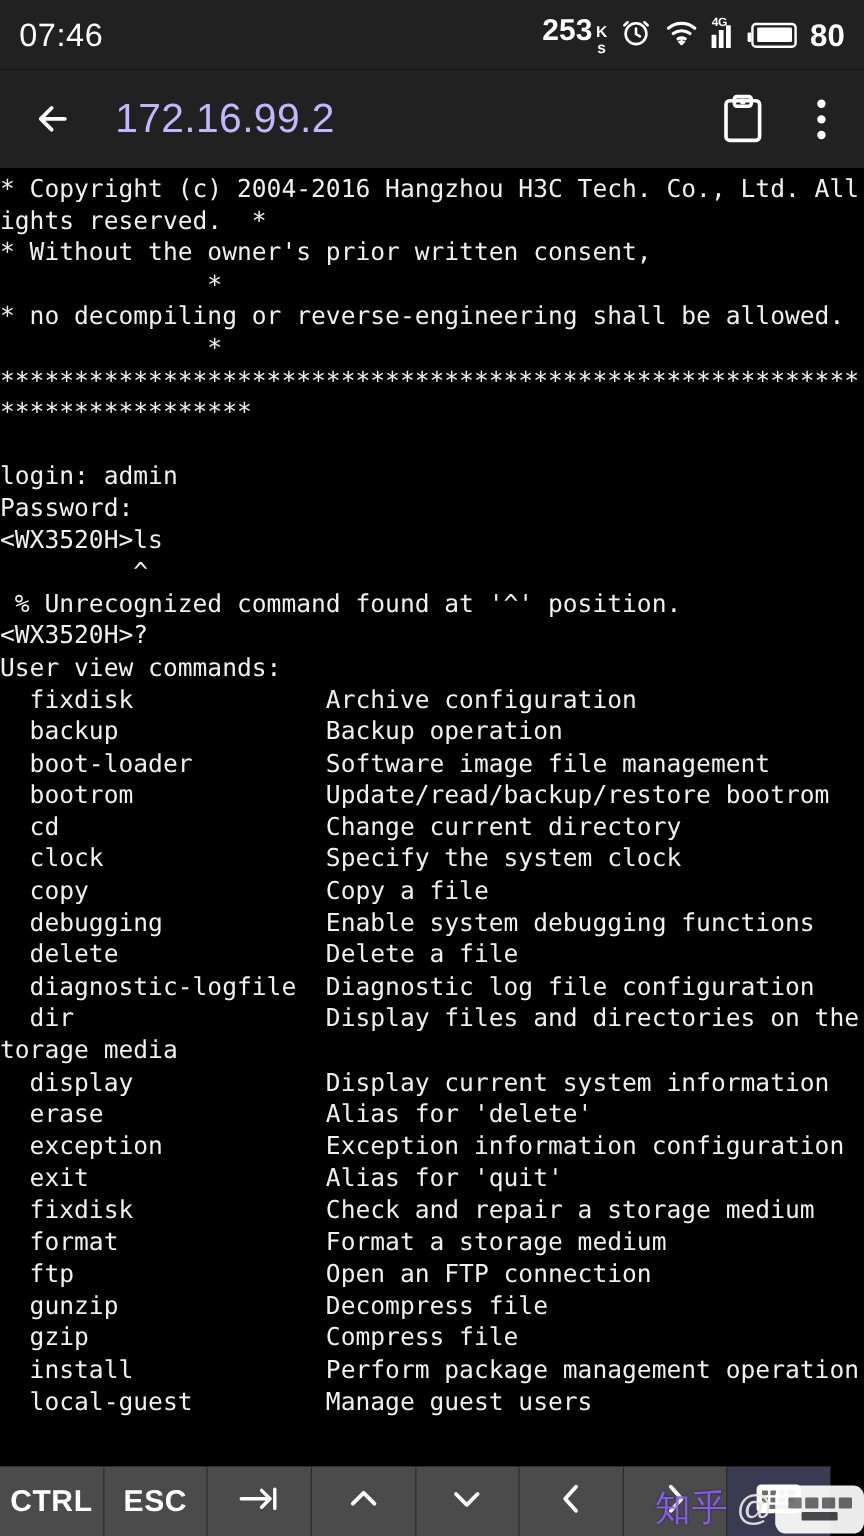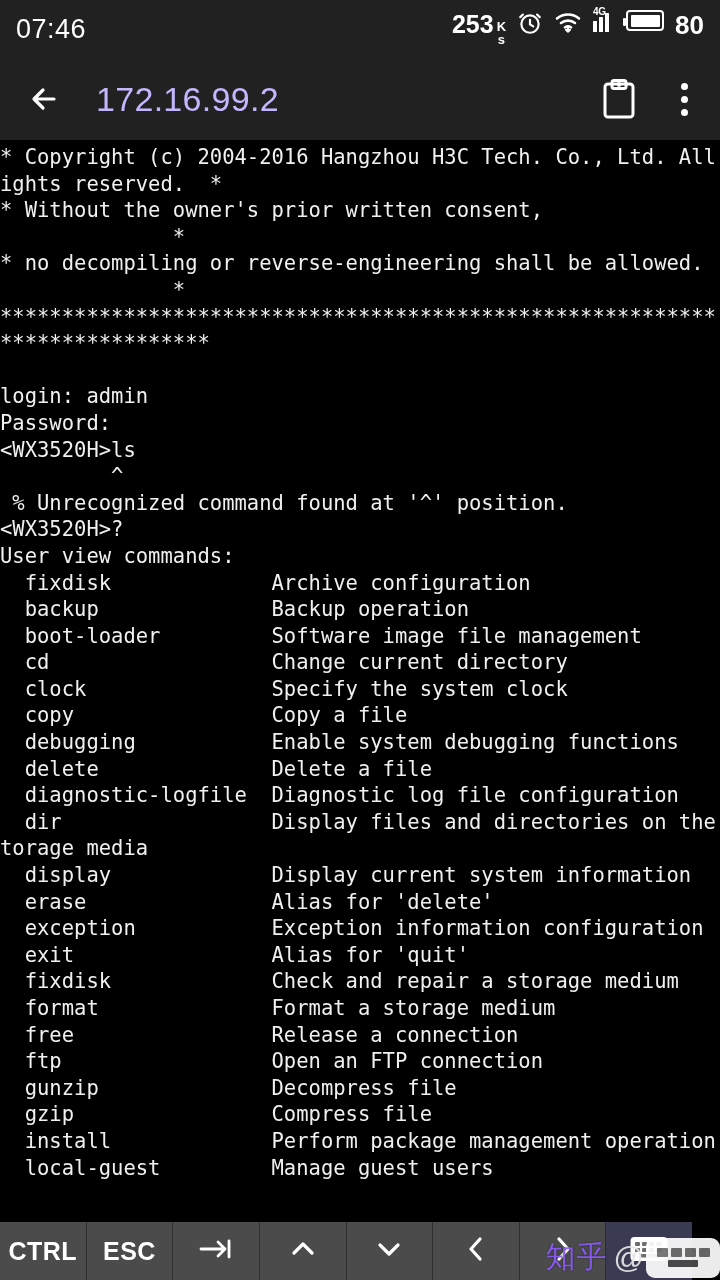--- a/index.html
+++ b/index.html
@@ -11,21 +11,21 @@
   }
   #app { position:relative; width:720px; height:1280px; background:#000; }
 
   
   .statusbar {
     position:absolute; top:0; left:0; width:720px; height:58px;
     background:#212121; color:#fff;
     display:flex; align-items:center; padding:0 16px;
   }
   .sb-clock { font-size:27px; font-weight:400; letter-spacing:.5px; }
-  .sb-right { margin-left:auto; display:flex; gap:11px; }
+  .sb-right { margin-left:auto; display:flex; align-items:center; gap:11px; }
   .sb-net { font-size:25px; font-weight:700; display:flex; align-items:baseline; }
   .sb-net .unit {
     font-size:13px; font-weight:700; line-height:1;
     display:inline-flex; flex-direction:column; align-items:center; margin-left:3px;
     position:relative; top:-2px;
   }
   .sb-net .unit .frac { display:block; font-size:13px; }
   .sb-batt-pct { font-size:26px; font-weight:600; }
   .ico { display:block; }
 
@@ -215,35 +215,35 @@
         <div class="term-line">login: admin</div>
         <div class="term-line">Password:</div>
         <div class="term-line">&lt;WX3520H&gt;ls</div>
         <div class="term-line">         ^</div>
         <div class="term-line"> % Unrecognized command found at '^' position.</div>
         <div class="term-line">&lt;WX3520H&gt;?</div>
         <div class="term-line">User view commands:</div>
         <div class="term-line">  fixdisk             Archive configuration</div>
         <div class="term-line">  backup              Backup operation</div>
         <div class="term-line">  boot-loader         Software image file management</div>
+        <div class="term-line">  bootrom             Update/read/backup/restore bootrom</div>
         <div class="term-line">  cd                  Change current directory</div>
         <div class="term-line">  clock               Specify the system clock</div>
         <div class="term-line">  copy                Copy a file</div>
         <div class="term-line">  debugging           Enable system debugging functions</div>
         <div class="term-line">  delete              Delete a file</div>
         <div class="term-line">  diagnostic-logfile  Diagnostic log file configuration</div>
         <div class="term-line">  dir                 Display files and directories on the s</div>
         <div class="term-line">torage media</div>
         <div class="term-line">  display             Display current system information</div>
         <div class="term-line">  erase               Alias for 'delete'</div>
         <div class="term-line">  exception           Exception information configuration</div>
         <div class="term-line">  exit                Alias for 'quit'</div>
         <div class="term-line">  fixdisk             Check and repair a storage medium</div>
         <div class="term-line">  format              Format a storage medium</div>
-        <div class="term-line">  free                Release a connection</div>
         <div class="term-line">  ftp                 Open an FTP connection</div>
         <div class="term-line">  gunzip              Decompress file</div>
         <div class="term-line">  gzip                Compress file</div>
         <div class="term-line">  install             Perform package management operation</div>
         <div class="term-line">  local-guest         Manage guest users</div>
       </div>
 
     <div class="pager-row">
       
     </div>

